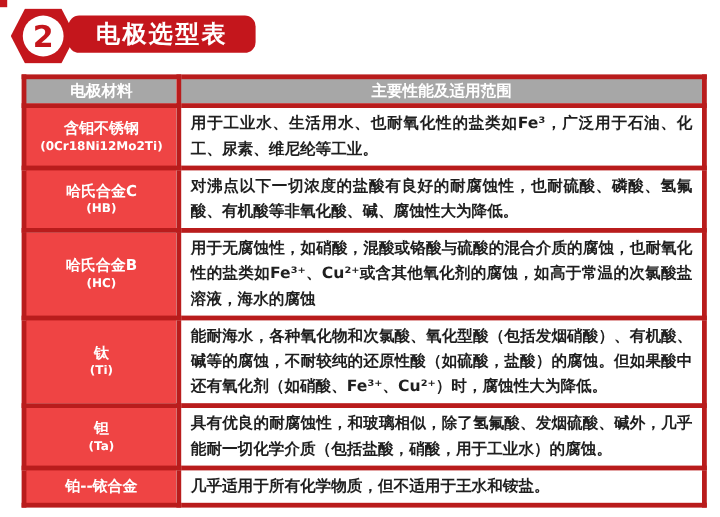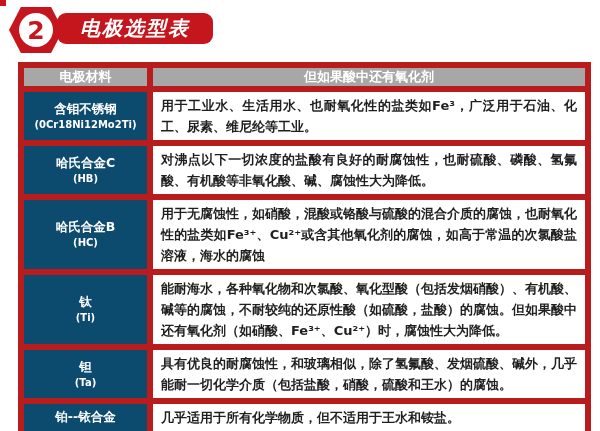--- a/index.html
+++ b/index.html
@@ -17,33 +17,33 @@
     position:absolute;left:50%;top:50%;transform:translate(-50%,-50%);
     width:34px;height:34px;background:#ffffff;border-radius:50%;
     display:flex;align-items:center;justify-content:center;
   }
   .hex-num{color:#c4161c;font-weight:bold;font-size:25px;line-height:1;}
   
   .banner{
     position:absolute;left:57px;top:13px;width:156px;height:31px;background:#c4161c;
     border-radius:9px;display:flex;align-items:center;justify-content:center;
   }
-  .banner-text{color:#ffffff;font-weight:bold;font-size:20px;letter-spacing:2px;white-space:nowrap;font-style:italic;}
+  .banner-text{color:#ffffff;font-weight:bold;font-size:20px;letter-spacing:2px;white-space:nowrap;}
   
   table.etable{
     position:absolute;left:18px;top:62px;width:567px;
     border-collapse:collapse;table-layout:fixed;
     border:2px solid #4d4d4d;
   }
-  table.etable td,table.etable th{border:6px solid #b91c1c;overflow:hidden;vertical-align:middle;}
+  table.etable td,table.etable th{border:4px solid #b91c1c;overflow:hidden;vertical-align:middle;}
   th.hcell{
     background:#a7a7a7;color:#ffffff;font-weight:bold;font-size:13px;text-align:center;padding:0;
   }
   td.mat{
-    background:#0c4a6e;color:#ffffff;font-weight:bold;text-align:center;
+    background:#ef4444;color:#ffffff;font-weight:bold;text-align:center;
     font-size:12.5px;line-height:1.35;padding:0 2px;
   }
   td.mat .mat-code{font-size:10px;}
   td.desc{
     background:#ffffff;color:#1f1f1f;font-weight:bold;font-size:13px;
     line-height:21px;padding:3px 8px;text-align:justify;
   }
   tr.r0{height:24px;} tr.r1{height:46px;} tr.r2{height:45px;} tr.r3{height:70px;}
   tr.r4{height:73px;} tr.r5{height:48px;} tr.r6{height:25px;} tr.r7{height:29px;}
 </style>
@@ -65,21 +65,21 @@
   </div>
 
   <table class="etable">
     <colgroup>
       <col style="width:129px">
       <col style="width:438px">
     </colgroup>
     <thead>
       <tr class="r0">
         <th class="hcell">电极材料</th>
-        <th class="hcell">但如果酸中还有氧化剂</th>
+        <th class="hcell">主要性能及适用范围</th>
       </tr>
     </thead>
     <tbody>
       <tr class="r1">
         <td class="mat">
           <div class="mat-name">含钼不锈钢</div>
           <div class="mat-code">(0Cr18Ni12Mo2Ti)</div>
         </td>
         <td class="desc">用于工业水、生活用水、也耐氧化性的盐类如Fe³，广泛用于石油、化工、尿素、维尼纶等工业。</td>
       </tr>
@@ -102,21 +102,21 @@
           <div class="mat-name">钛</div>
           <div class="mat-code">(Ti)</div>
         </td>
         <td class="desc">能耐海水，各种氧化物和次氯酸、氧化型酸（包括发烟硝酸）、有机酸、碱等的腐蚀，不耐较纯的还原性酸（如硫酸，盐酸）的腐蚀。但如果酸中还有氧化剂（如硝酸、Fe³⁺、Cu²⁺）时，腐蚀性大为降低。</td>
       </tr>
       <tr class="r5">
         <td class="mat">
           <div class="mat-name">钽</div>
           <div class="mat-code">(Ta)</div>
         </td>
-        <td class="desc">具有优良的耐腐蚀性，和玻璃相似，除了氢氟酸、发烟硫酸、碱外，几乎能耐一切化学介质（包括盐酸，硝酸，硫酸和王水）的腐蚀。</td>
+        <td class="desc">具有优良的耐腐蚀性，和玻璃相似，除了氢氟酸、发烟硫酸、碱外，几乎能耐一切化学介质（包括盐酸，硝酸，用于工业水）的腐蚀。</td>
       </tr>
       <tr class="r7">
         <td class="mat">
           <div class="mat-name">铂--铱合金</div>
         </td>
         <td class="desc">几乎适用于所有化学物质，但不适用于王水和铵盐。</td>
       </tr>
     </tbody>
   </table>
 

